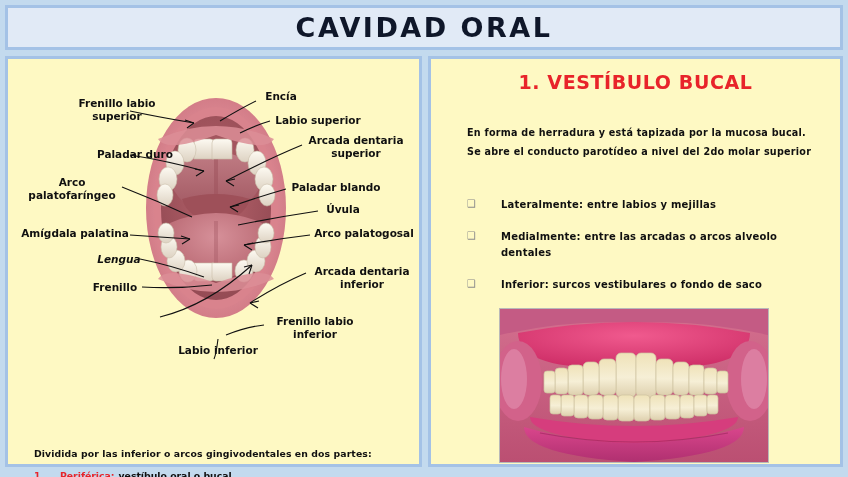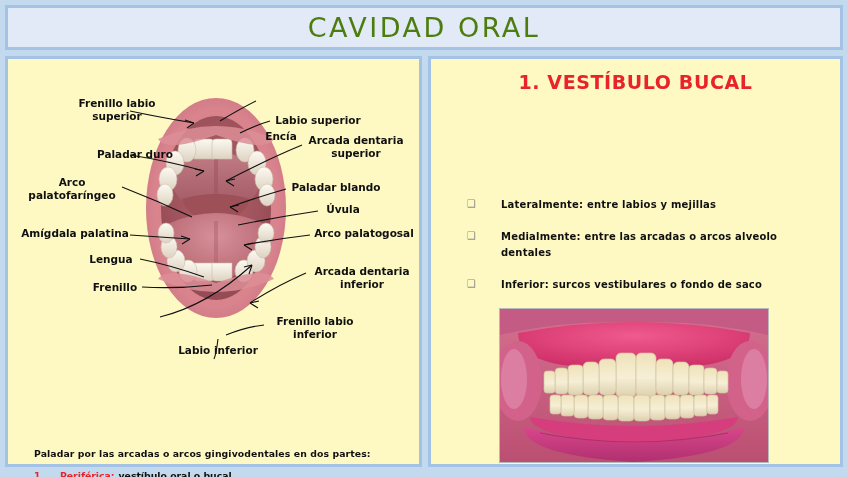--- a/index.html
+++ b/index.html
@@ -13,21 +13,21 @@
   .slide{position:absolute;inset:0;background:#c3daee;}
 
   
   .title-bar{
     position:absolute;left:5px;top:5px;width:838px;height:45px;
     background:#e1eaf6;border:3px solid #a4c2e6;box-sizing:border-box;
     display:flex;align-items:center;justify-content:center;
   }
   .title-text{
     font-family:"DejaVu Sans",sans-serif;
-    font-size:27px;font-weight:400;color:#4d7c0f;
+    font-size:27px;font-weight:700;color:#0f172a;
     letter-spacing:2.5px;
   }
 
   
   .panel{
     position:absolute;background:#fef9c3;
     border:3px solid #a4c2e6;box-sizing:border-box;
   }
   .panel-left{left:5px;top:56px;width:417px;height:411px;}
   .panel-right{left:428px;top:56px;width:415px;height:411px;}
@@ -192,55 +192,56 @@
             <path d="M244 206 l-3 9 m3 -9 l-8 2"></path>
           <path d="M298 214 Q270 226 242 244"></path>
             <path d="M242 244 l9 -2 m-9 2 l8 5"></path>
           <path d="M256 266 Q238 268 218 276"></path>
           <path d="M210 280 Q208 296 206 300"></path>
         </g>
       </svg>
 
       <div class="fig-label" style="left:56px;top:38px;width:106px;">Frenillo labio
 superior</div>
-      <div class="fig-label" style="left:249px;top:31px;width:48px;margin-top:40px;">Encía</div>
+      <div class="fig-label" style="left:249px;top:31px;width:48px;">Encía</div>
       <div class="fig-label" style="left:264px;top:55px;width:92px;">Labio superior</div>
       <div class="fig-label" style="left:296px;top:75px;width:104px;">Arcada dentaria
 superior</div>
       <div class="fig-label" style="left:38px;top:89px;width:84px;margin-left:47px;">Paladar duro</div>
       <div class="fig-label" style="left:14px;top:117px;width:100px;text-align:center;">Arco
 palatofaríngeo</div>
       <div class="fig-label" style="left:281px;top:122px;width:94px;">Paladar blando</div>
       <div class="fig-label" style="left:312px;top:144px;width:46px;">Úvula</div>
       <div class="fig-label" style="left:12px;top:168px;width:110px;">Amígdala palatina</div>
       <div class="fig-label" style="left:304px;top:168px;width:104px;">Arco palatogosal</div>
-      <div class="fig-label" style="left:76px;top:194px;width:54px;">Lengua</div>
+      <div class="fig-label" style="left:84px;top:194px;width:54px;font-style:italic;">Lengua</div>
       <div class="fig-label" style="left:80px;top:222px;width:54px;">Frenillo</div>
       <div class="fig-label" style="left:302px;top:206px;width:104px;">Arcada dentaria
 inferior</div>
       <div class="fig-label" style="left:258px;top:256px;width:98px;">Frenillo labio
 inferior</div>
       <div class="fig-label" style="left:165px;top:285px;width:90px;">Labio inferior</div>
     </div>
 
     <div class="note">
-      <div class="note-head">Paladar por las arcadas o arcos gingivodentales en dos partes:</div>
+      <div class="note-head">Dividida por las inferior o arcos gingivodentales en dos partes:</div>
 
       <div class="note-item">
         <span class="note-num">1.</span>
         <span><span class="note-key">Periférica:</span><span class="note-val">vestíbulo oral o bucal</span></span>
       </div>
 
     </div>
   </div>
 
   <div class="panel panel-right">
 
     <div class="rp-title">1. VESTÍBULO BUCAL</div>
 
+    <div class="rp-para">En forma de herradura y está tapizada por la mucosa bucal. Se abre el conducto parotídeo a nivel del 2do molar superior</div>
 
     <div class="rp-list">
       <div class="rp-li">
         <span class="rp-bullet">❑</span>
         <span class="rp-li-text"><span class="rp-li-key">Lateralmente:</span><span> entre labios y mejillas</span></span>
       </div>
       <div class="rp-li">
         <span class="rp-bullet">❑</span>
         <span class="rp-li-text"><span class="rp-li-key">Medialmente:</span><span> entre las arcadas o arcos alveolo dentales</span></span>
       </div>

